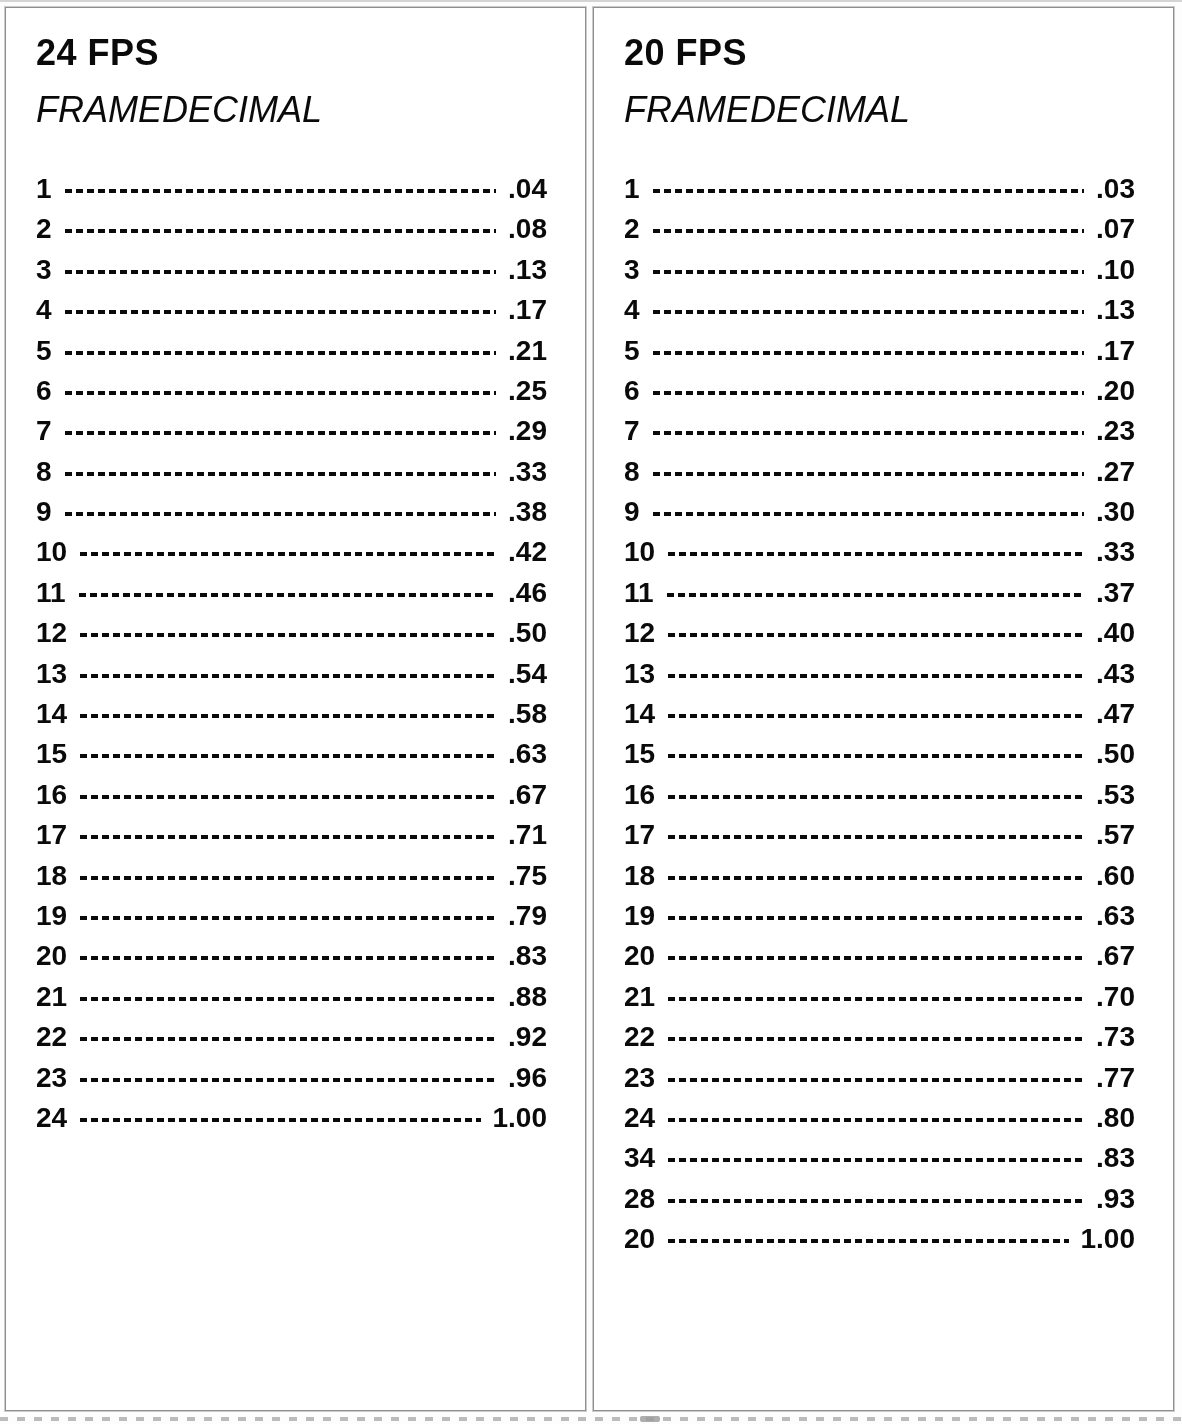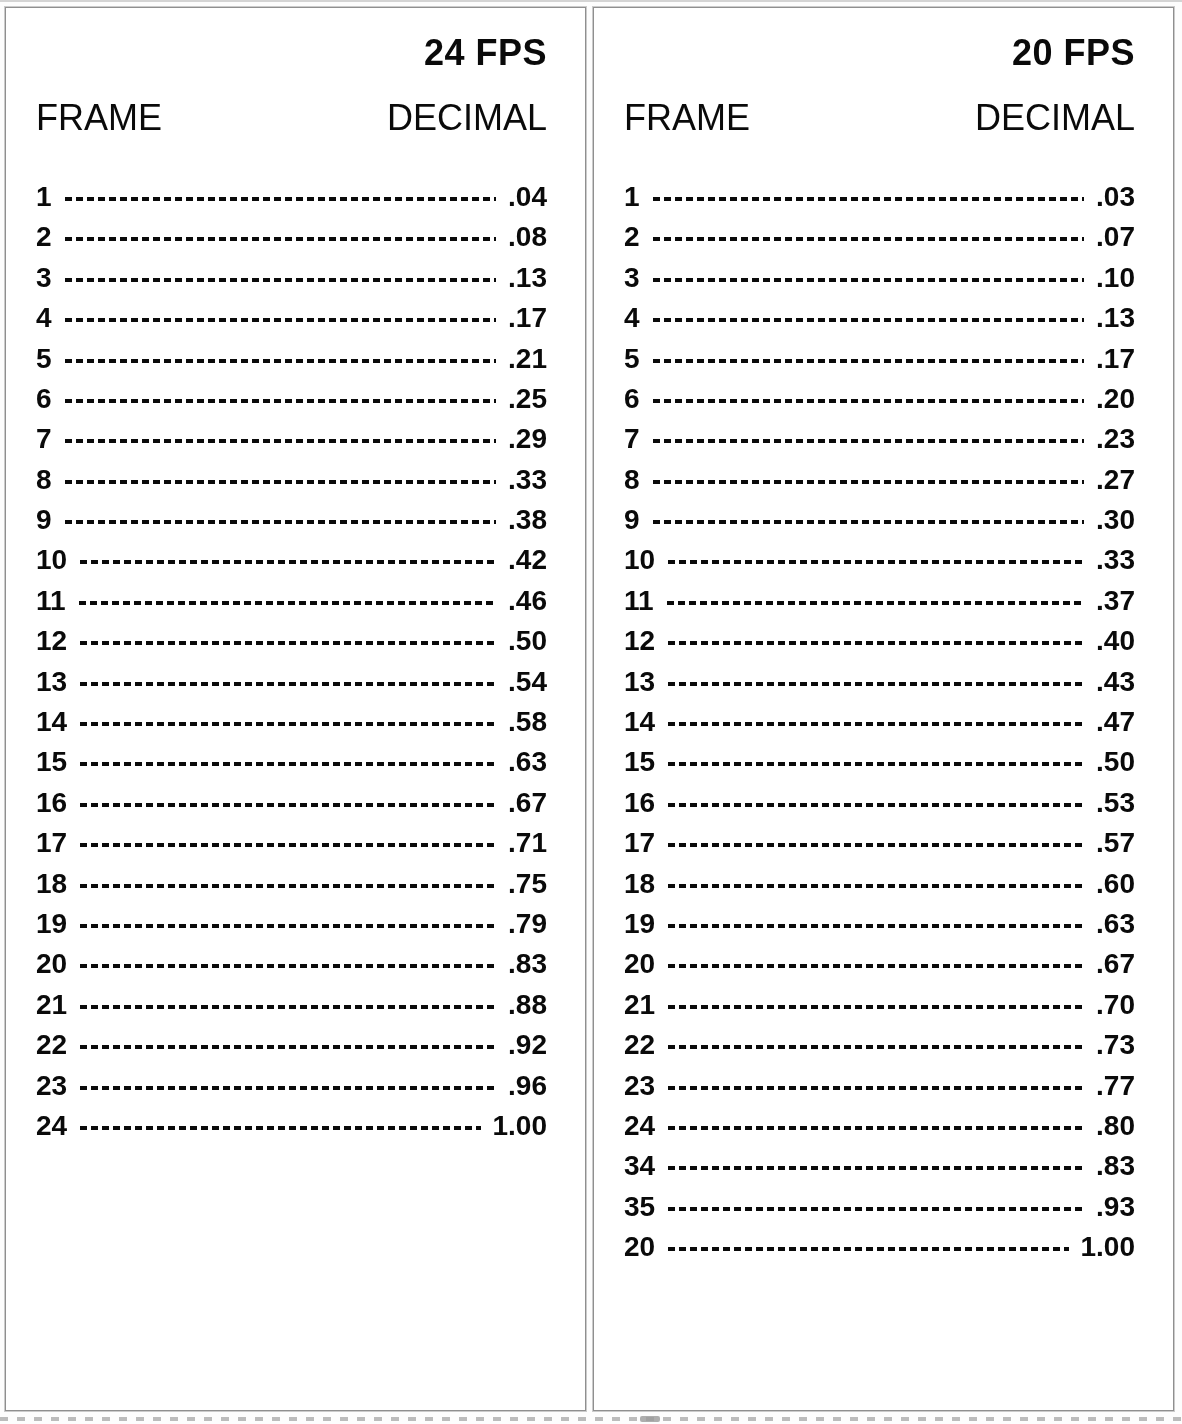--- a/index.html
+++ b/index.html
@@ -32,33 +32,33 @@
     flex: 1 1 0;
     height: 1404px;
     box-sizing: border-box;
     background: #ffffff;
     border: 1px solid #8f8f8f;
     outline: 1px solid #cbcbcb;
     padding: 24px 38px 0 30px;
   }
   .panel-title {
     margin: 0;
-    text-align: right;
+    text-align: left;
     font-size: 36px;
     line-height: 1.15;
     font-weight: bold;
     letter-spacing: 0.5px;
   }
   .col-headers {
     display: flex;
-    justify-content: space-between;
-    margin-top: 24px;
+    margin-top: 16px;
     font-size: 36px;
     line-height: 1.15;
     font-weight: 400;
+    font-style: italic;
   }
   .rows {
     margin-top: 38px;
   }
   .row {
     display: flex;
     align-items: center;
     height: 40.4px;
     font-size: 28px;
     font-weight: bold;
@@ -405,21 +405,21 @@
 
   <div class="row">
     <span class="num">34</span>
     <span class="leader"></span>
     <span class="val">.83</span>
   </div>
 
 
 
   <div class="row">
-    <span class="num">35</span>
+    <span class="num">28</span>
     <span class="leader"></span>
     <span class="val">.93</span>
   </div>
 
 
   <div class="row">
     <span class="num">20</span>
     <span class="leader"></span>
     <span class="val">1.00</span>
   </div>

